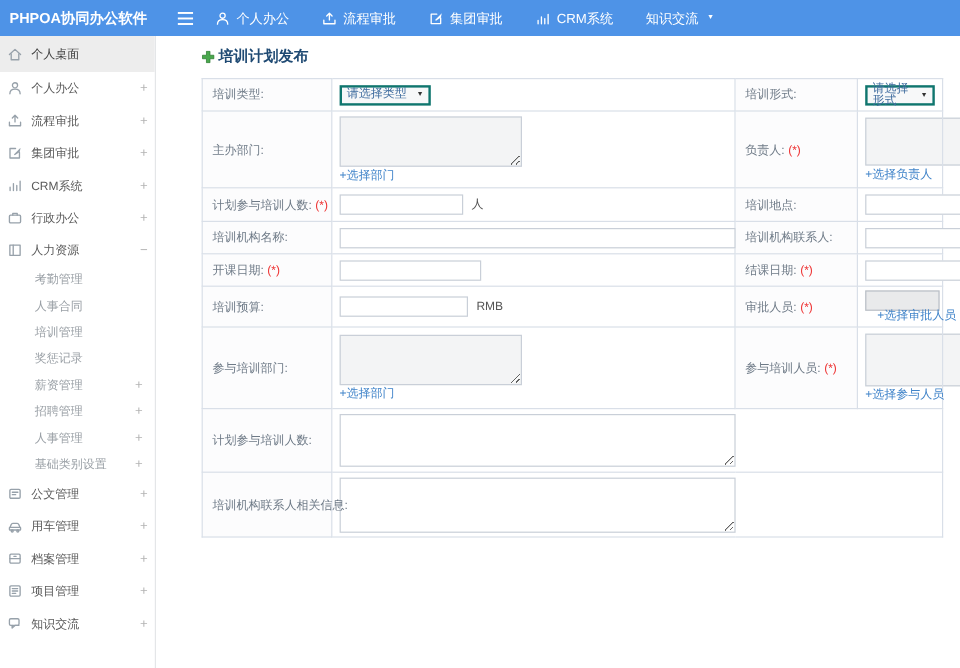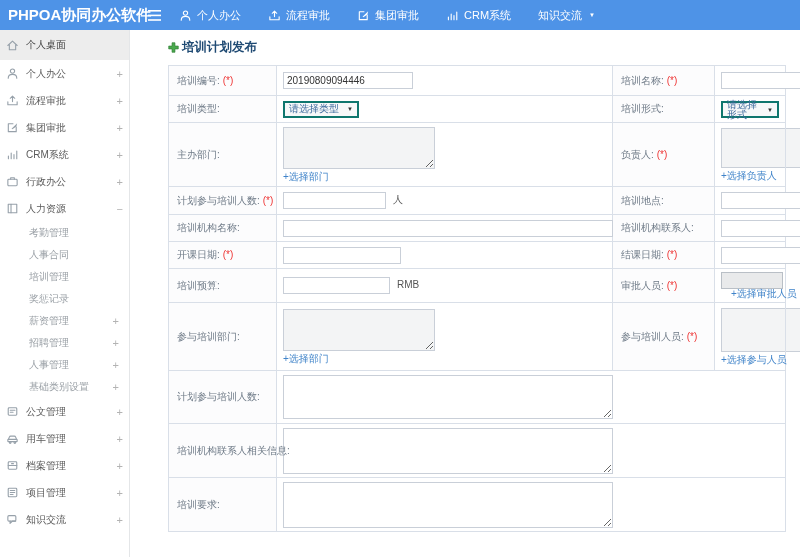--- a/index.html
+++ b/index.html
@@ -2,21 +2,21 @@
 <html><head>
 <meta charset="utf-8">
 <style>
   * { margin:0; padding:0; box-sizing:border-box; }
   html,body { background:#fff; }
   body { font-family:"Liberation Sans","DejaVu Sans",sans-serif; }
   .page { width:800px; height:557px; overflow:hidden; position:relative; background:#fff; }
 
   
   .topbar { height:30px; background:#4e93e7; display:flex; align-items:center; color:#fff; }
-  .logo { width:132px; padding-left:8px; font-size:15px; font-weight:bold; white-space:nowrap; }
+  .logo { width:132px; padding-left:8px; font-size:12px; font-weight:bold; white-space:nowrap; }
   .burger { margin:0 18px 0 16px; display:flex; align-items:center; cursor:pointer; }
   .topnav { display:flex; align-items:center; }
   .nav-item { display:flex; align-items:center; gap:5px; margin-right:27px; font-size:11px; cursor:pointer; white-space:nowrap; }
   .nav-item .icn svg { display:block; }
   .caret { font-size:6px; margin-left:2px; }
 
   
   .bodywrap { display:flex; height:527px; }
 
   
@@ -273,30 +273,20 @@
         <span>培训计划发布</span>
       </div>
       <table class="form">
         <colgroup>
             <col style="width:108px">
             <col style="width:336px">
             <col style="width:102px">
             <col style="width:71px">
           </colgroup>
         <tbody>
-            <tr style="height: 30px;">
-              <td class="lblc"><span>培训编号:</span><span class="req">(*)</span></td>
-              <td class="fldc">
-                <div class="fwrap"><input class="txt" value="20190809094446" style="width: 130px;"></div>
-              </td>
-              <td class="lblc"><span>培训名称:</span><span class="req">(*)</span></td>
-              <td class="fldc">
-                <div class="fwrap"><input class="txt" style="width: 200px;"></div>
-              </td>
-            </tr>
             <tr style="height: 27px;">
               <td class="lblc"><span>培训类型:</span></td>
               <td class="fldc">
                 <div class="fwrap"><div class="sel">
                     <span>请选择类型</span>
                     <span class="sel-arrow">▼</span>
                   </div></div>
               </td>
               <td class="lblc"><span>培训形式:</span></td>
               <td class="fldc">
@@ -375,26 +365,18 @@
               </td>
             </tr>
             <tr style="height: 54px;">
               <td class="lblc"><span>培训机构联系人相关信息:</span></td>
               <td class="fldc" colspan="3">
                 <div class="fwrap">
                   <textarea class="ta" style="width: 330px; height: 46px;"></textarea>
                 </div>
               </td>
             </tr>
-            <tr style="height: 54px;">
-              <td class="lblc"><span>培训要求:</span></td>
-              <td class="fldc" colspan="3">
-                <div class="fwrap">
-                  <textarea class="ta" style="width: 330px; height: 46px;"></textarea>
-                </div>
-              </td>
-            </tr>
           </tbody>
       </table>
     </div>
 
   </div>
 </div>
 
 </body></html>

